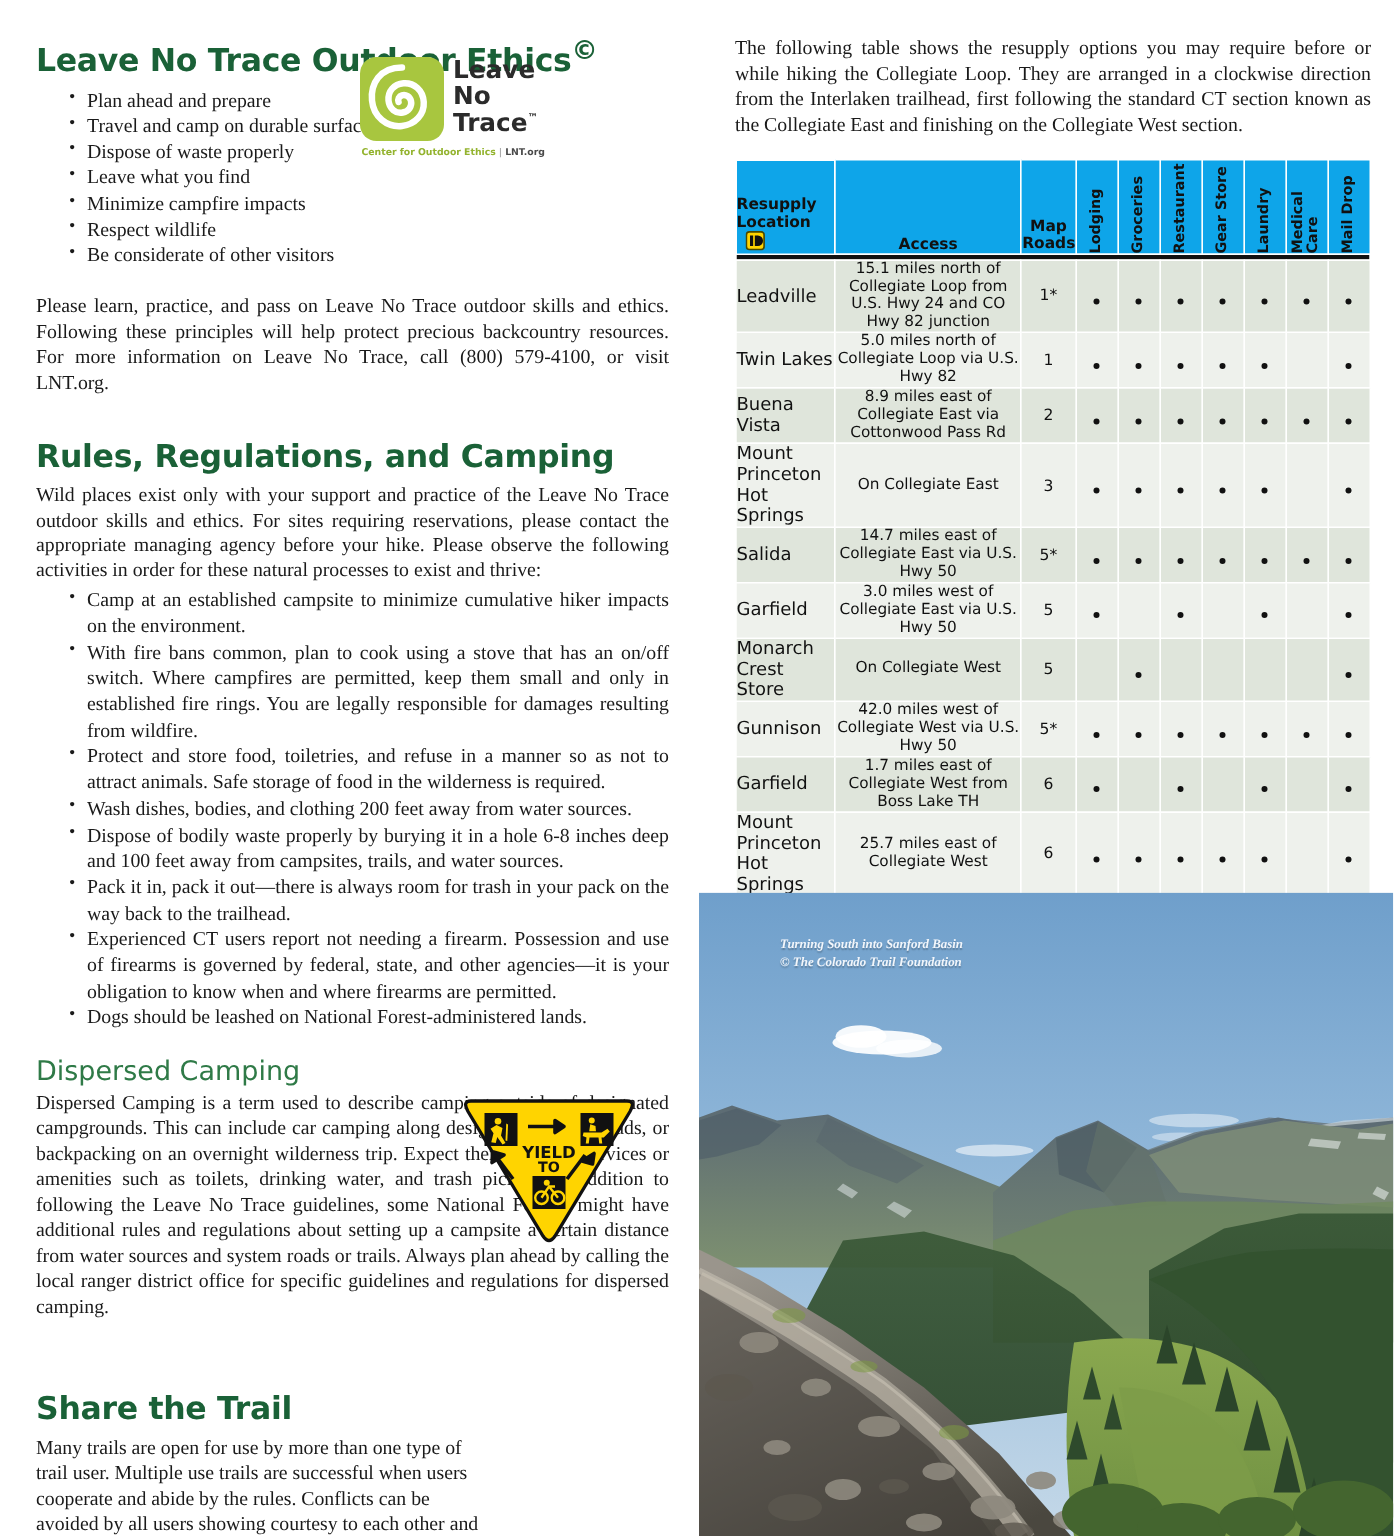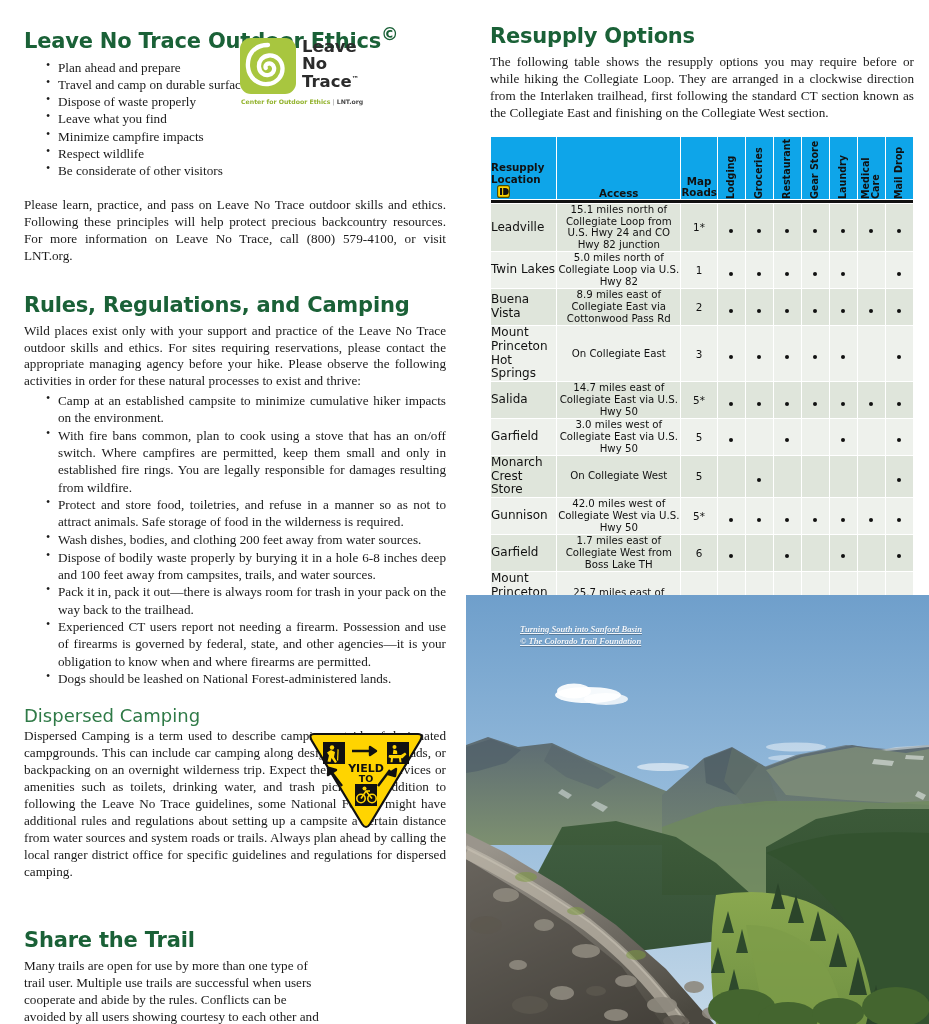--- a/index.html
+++ b/index.html
@@ -178,21 +178,20 @@
     overflow: hidden;
   }
   .photo svg { display: block; }
   .photo-caption {
     position: absolute; left: 54px; top: 28px;
     font-family: "Liberation Serif", serif;
     font-style: italic; font-weight: bold;
     font-size: 8.6px; color: #f2f6fb; line-height: 1.45;
     text-shadow: 0 1px 1px rgba(0,0,0,0.25);
     white-space: pre-line;
-    text-decoration: underline;
   }
   .gap-b { height: 20px; }
   .gap-c { height: 10px; }
 </style>
 </head>
 <body>
 
 <div class="page">
 
   <div class="col-left">
@@ -283,21 +282,20 @@
 
       <path d="M46 23 H69 M64 19 L70 23 L64 27 Z" fill="#111" stroke="#111" stroke-width="2.4" stroke-linejoin="round"></path>
       <path d="M36 58 L24 42 M22 47 L23 40 L30 42 Z" fill="#111" stroke="#111" stroke-width="2.4" stroke-linejoin="round"></path>
       <path d="M84 42 L72 58 M90 41 L89 48 L82 46 Z" fill="#111" stroke="#111" stroke-width="2.4" stroke-linejoin="round"></path>
       <text x="60" y="44" text-anchor="middle" font-family="DejaVu Sans, sans-serif" font-size="11" font-weight="bold" fill="#111">YIELD</text>
       <text x="60" y="53.5" text-anchor="middle" font-family="DejaVu Sans, sans-serif" font-size="9.5" font-weight="bold" fill="#111">TO</text>
     </svg>
   </div>
 
   <div class="col-right">
-    <h1 class="section-title">Resupply Options</h1>
     <p class="body">The following table shows the resupply options you may require before or while hiking the Collegiate Loop. They are arranged in a clockwise direction from the Interlaken trailhead, first following the standard CT section known as the Collegiate East and finishing on the Collegiate West section.</p>
 
     <div class="rt-wrap">
       <table class="resupply">
         <colgroup>
           <col style="width:66px">
             <col style="width:124px">
             <col style="width:36px">
           <col style="width:28px">
             <col style="width:28px">

